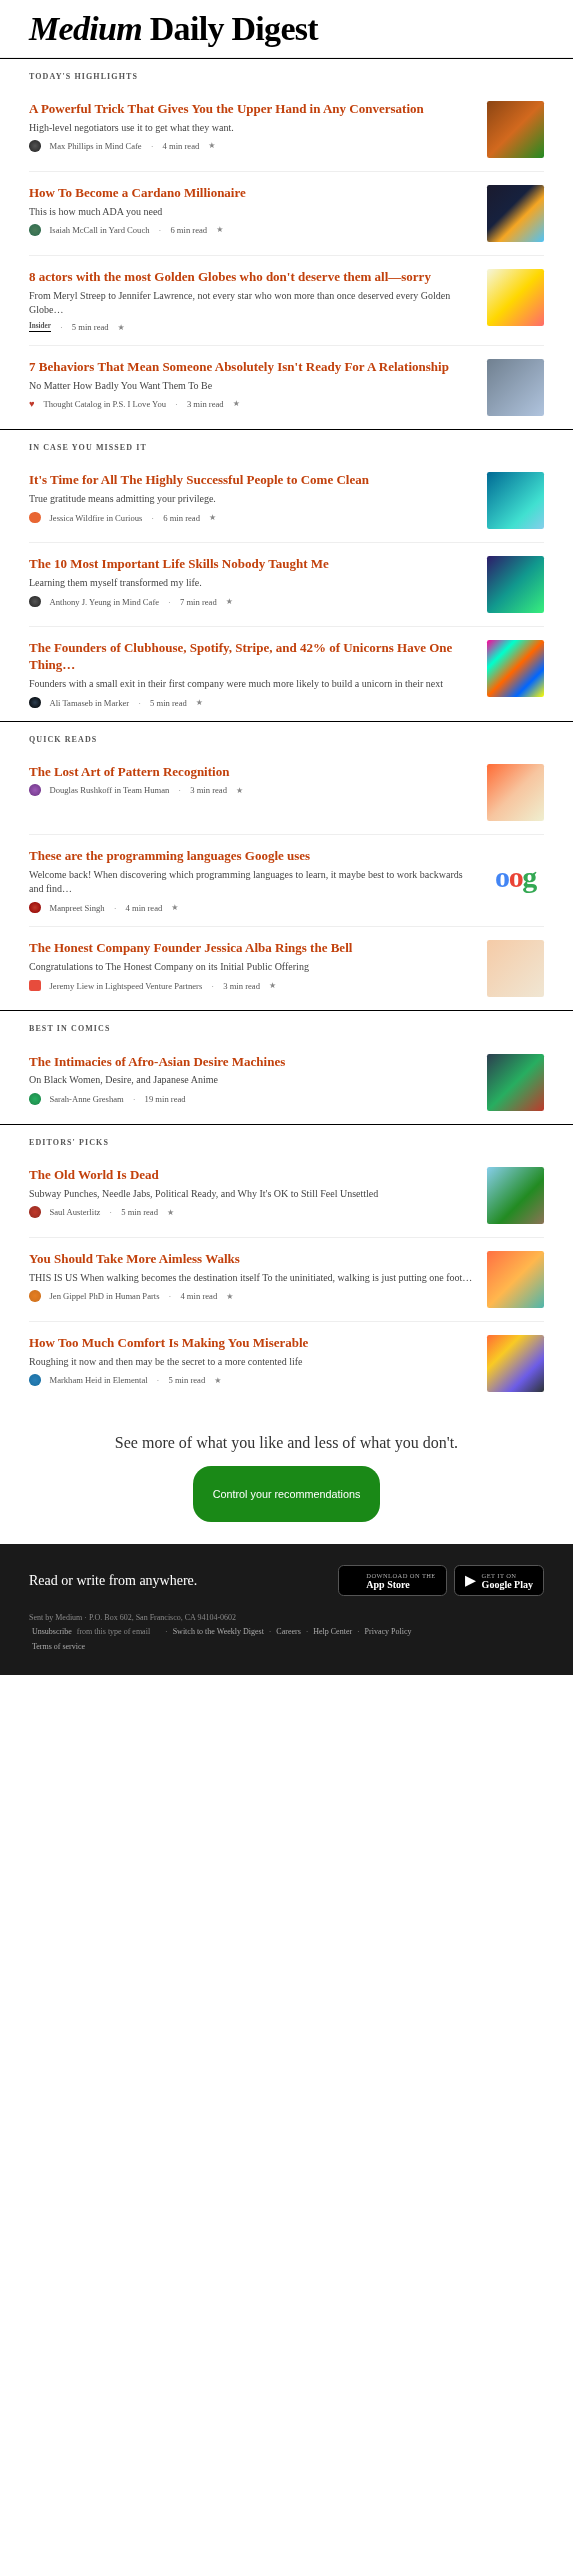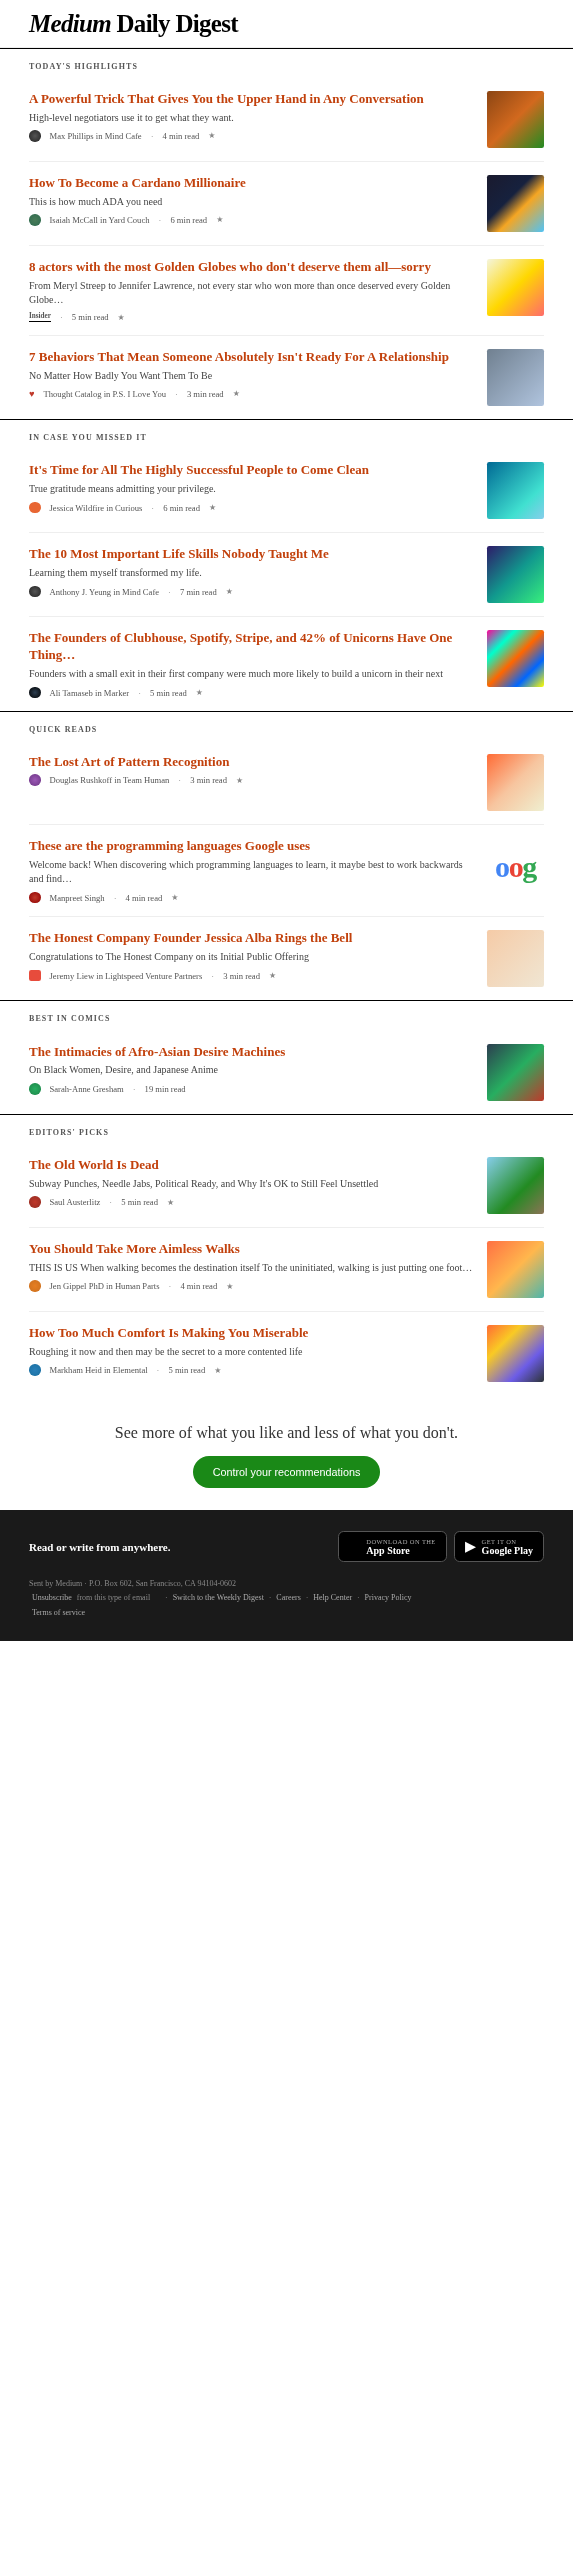--- a/index.html
+++ b/index.html
@@ -3,21 +3,21 @@
   <meta charset="utf-8">
   <style>
     * { box-sizing: border-box; margin: 0; padding: 0; }
     body { font-family: -apple-system, BlinkMacSystemFont, 'Segoe UI', Georgia, serif; background: #fff; color: #000; max-width: 573px; margin: 0 auto; }
     
     .header { padding: 10px 29px 7.2px; border-bottom: 0.7px solid #eee; }
     .header-top { display: flex; align-items: center; gap: 5.7px; margin-bottom: 5.7px; }
     .avatar-small { width: 14.3px; height: 14.3px; border-radius: 50%; background: #ccc; }
     .header-meta { font-size: 8.6px; color: #555; }
     .header-meta a { color: #1a8917; text-decoration: none; }
-    .masthead { font-size: 25px; font-weight: 700; letter-spacing: -0.7px; margin-bottom: 1.4px; }
+    .masthead { font-size: 34px; font-weight: 700; letter-spacing: -0.7px; margin-bottom: 1.4px; }
     .masthead span.medium { font-style: italic; }
     
     .section-label { font-size: 8px; font-weight: 700; letter-spacing: 1.1px; color: #555; padding: 13px 29px 7.2px; text-transform: uppercase; border-top: 1.4px solid #000; }
     
     .article-list { padding: 0 29px; }
     .article-item { display: flex; align-items: flex-start; justify-content: space-between; padding: 13px 0; border-bottom: 0.7px solid #eee; gap: 11.5px; }
     .article-item:last-child { border-bottom: none; }
     .article-content { flex: 1; }
     .article-title { font-size: 13px; font-weight: 700; line-height: 1.3; margin-bottom: 2.9px; color: #c2410c; }
     .article-subtitle { font-size: 10px; color: #444; line-height: 1.4; margin-bottom: 5.7px; }
@@ -44,25 +44,25 @@
     .thumb-walks { background: linear-gradient(135deg, #ff7043 0%, #ffb74d 50%, #4db6ac 100%); }
     .thumb-comfort { background: linear-gradient(135deg, #ff6b35 0%, #f9ca24 30%, #6c5ce7 70%, #2d3436 100%); }
     
     .google-oog { font-size: 30px; font-weight: 700; letter-spacing: -1.4px; }
     .g-o1 { color: #4285F4; }
     .g-o2 { color: #EA4335; }
     .g-g { color: #34A853; }
     
     .cta-section { text-align: center; padding: 29px 29px 21.5px; }
     .cta-text { font-size: 16px; font-weight: 400; color: #333; margin-bottom: 14.3px; font-family: Georgia, serif; }
-    .cta-button { background: #1a8917; color: #fff; border: none; border-radius: 18px; padding: 10px 20px; font-size: 10.8px; cursor: pointer; font-weight: 500; }
+    .cta-button { background: #1a8917; color: #fff; border: none; border-radius: 18px; padding: 22px 20px; font-size: 10.8px; cursor: pointer; font-weight: 500; }
     
     .footer { background: #1a1a1a; color: #fff; padding: 21.5px 29px; }
     .footer-top { display: flex; align-items: center; justify-content: space-between; margin-bottom: 14.3px; }
-    .footer-tagline { font-size: 11px; font-weight: 700; }
+    .footer-tagline { font-size: 14px; font-weight: 400; }
     .app-badges { display: flex; gap: 7.2px; }
     .app-badge { background: #000; border: 0.7px solid #555; border-radius: 5.7px; padding: 5.7px 10px; display: flex; align-items: flex-start; gap: 5.7px; cursor: pointer; min-width: 86px; }
     .app-badge-icon { font-size: 14.3px; color: #fff; }
     .app-badge-text { }
     .app-badge-sub { font-size: 6.5px; color: #aaa; text-transform: uppercase; letter-spacing: 0.4px; }
     .app-badge-name { font-size: 10px; color: #fff; font-weight: 600; }
     .footer-links { font-size: 8px; color: #888; line-height: 1.8; }
     .footer-links span { margin-right: 13px; }
     .footer-links a { color: #aaa; text-decoration: none; margin: 0 2.9px; }
     

